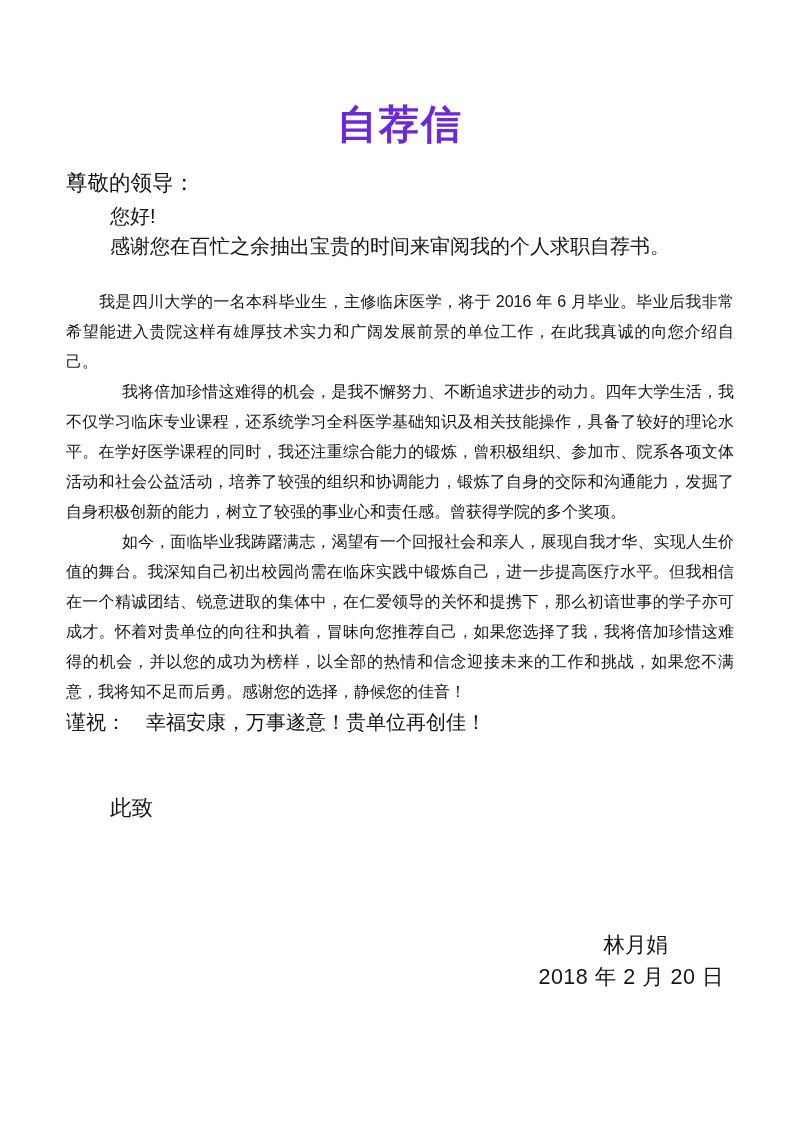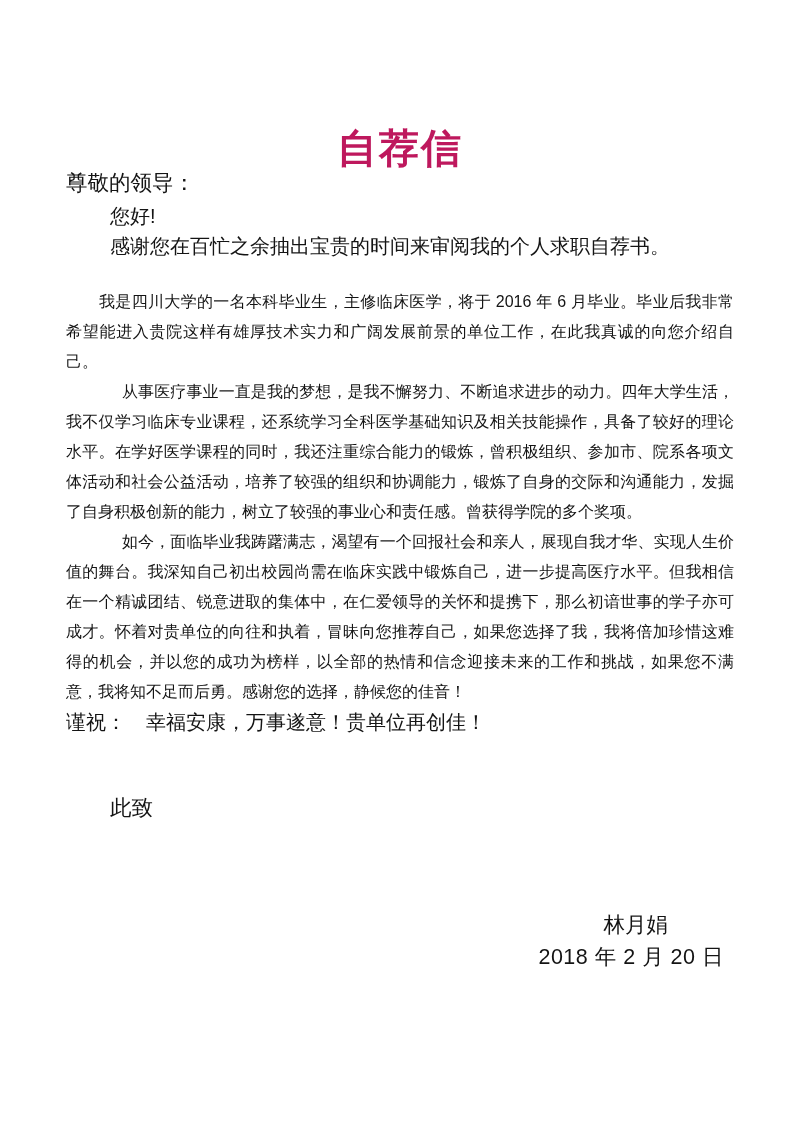--- a/index.html
+++ b/index.html
@@ -14,28 +14,28 @@
     background: #ffffff;
     overflow: hidden;
     font-family: "Liberation Sans", "DejaVu Sans", sans-serif;
     color: #141414;
     box-sizing: border-box;
   }
 
   
   .doc-title {
     position: absolute;
-    top: 98px;
+    top: 74px;
     left: 0;
     width: 800px;
     text-align: center;
     font-size: 40px;
     font-weight: bold;
     letter-spacing: 2px;
-    color: #be185d;
+    color: #6d28d9;
     line-height: 1.15;
   }
 
   
   .body-block {
     position: absolute;
     left: 66px;
     top: 168px;
     width: 668px;
   }
@@ -88,20 +88,21 @@
     position: absolute;
     right: 66px;
     top: 909px;
     width: 340px;
     text-align: right;
   }
   .sign-name {
     font-size: 21.5px;
     line-height: 32px;
     padding-right: 66px;
+    margin-top: 20px;
   }
   .sign-date {
     font-size: 21.5px;
     line-height: 32px;
     letter-spacing: 0.5px;
     padding-right: 10px;
   }
 </style>
 </head>
 <body>
@@ -115,21 +116,21 @@
     <div class="salutation">尊敬的领导：</div>
 
     <div class="line indent-2">您好!</div>
 
     <div class="line indent-2">感谢您在百忙之余抽出宝贵的时间来审阅我的个人求职自荐书。</div>
 
     <div class="gap-md"></div>
 
     <p class="para indent-1">我是四川大学的一名本科毕业生，主修临床医学，将于 2016 年 6 月毕业。毕业后我非常希望能进入贵院这样有雄厚技术实力和广阔发展前景的单位工作，在此我真诚的向您介绍自己。</p>
 
-    <p class="para indent-3">从事医疗事业一直是我的梦想，是我不懈努力、不断追求进步的动力。四年大学生活，我不仅学习临床专业课程，还系统学习全科医学基础知识及相关技能操作，具备了较好的理论水平。在学好医学课程的同时，我还注重综合能力的锻炼，曾积极组织、参加市、院系各项文体活动和社会公益活动，培养了较强的组织和协调能力，锻炼了自身的交际和沟通能力，发掘了自身积极创新的能力，树立了较强的事业心和责任感。曾获得学院的多个奖项。</p>
+    <p class="para indent-3">我将倍加珍惜这难得的机会，是我不懈努力、不断追求进步的动力。四年大学生活，我不仅学习临床专业课程，还系统学习全科医学基础知识及相关技能操作，具备了较好的理论水平。在学好医学课程的同时，我还注重综合能力的锻炼，曾积极组织、参加市、院系各项文体活动和社会公益活动，培养了较强的组织和协调能力，锻炼了自身的交际和沟通能力，发掘了自身积极创新的能力，树立了较强的事业心和责任感。曾获得学院的多个奖项。</p>
 
     <p class="para indent-3">如今，面临毕业我踌躇满志，渴望有一个回报社会和亲人，展现自我才华、实现人生价值的舞台。我深知自己初出校园尚需在临床实践中锻炼自己，进一步提高医疗水平。但我相信在一个精诚团结、锐意进取的集体中，在仁爱领导的关怀和提携下，那么初谙世事的学子亦可成才。怀着对贵单位的向往和执着，冒昧向您推荐自己，如果您选择了我，我将倍加珍惜这难得的机会，并以您的成功为榜样，以全部的热情和信念迎接未来的工作和挑战，如果您不满意，我将知不足而后勇。感谢您的选择，静候您的佳音！</p>
 
     <div class="line">谨祝：　幸福安康，万事遂意！贵单位再创佳！</div>
 
   </div>
 
   <div class="closing-block">
     <div class="closing-line closing-indent">此致</div>
   </div>

